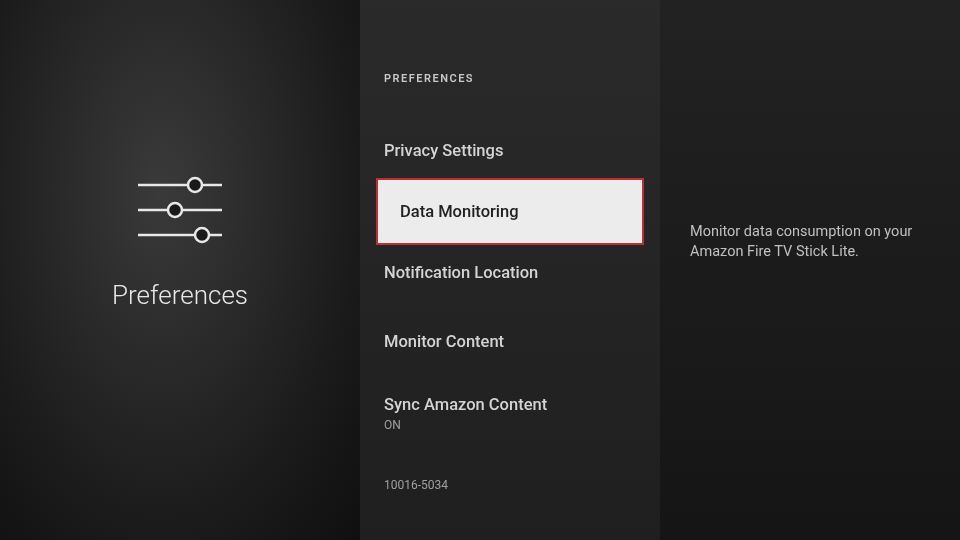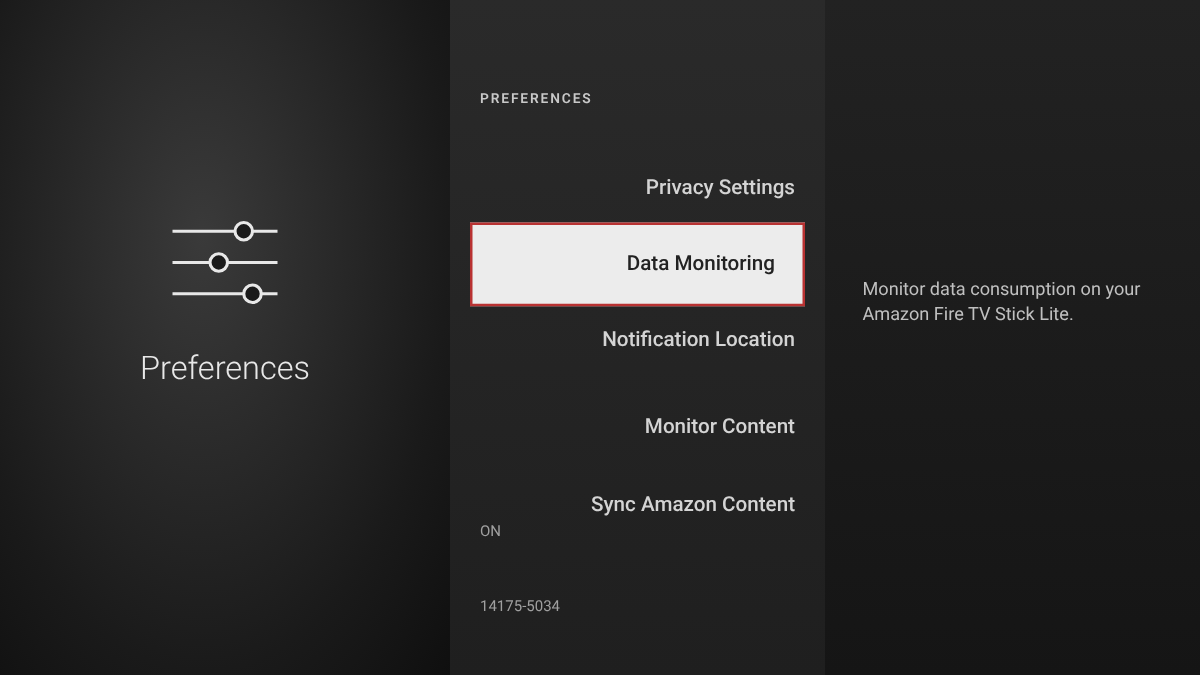--- a/index.html
+++ b/index.html
@@ -79,21 +79,20 @@
     .menu-item.selected {
       background: #ececec;
       color: #222;
       border: 2px solid #b83232;
       padding: 22px 22px;
       margin: 2px 16px;
     }
     
     .menu-item .label {
       display: block;
-      text-align: right;
     }
     
     .menu-item .sublabel {
       display: block;
       color: #a0a0a0;
       font-size: 12px;
       font-weight: 400;
       margin-top: 4px;
     }
     
@@ -167,21 +166,21 @@
     <div class="spacer-md"></div>
 
     <div class="menu-item with-sub">
       <span class="label">Sync Amazon Content</span>
       <span class="sublabel">ON</span>
     </div>
 
     <div class="spacer-md"></div>
 
     <div class="menu-item with-sub">
-      <span class="sublabel">14175-5034</span>
+      <span class="sublabel">10016-5034</span>
     </div>
 
     <div class="spacer-lg"></div>
 
   </div>
 </div>
 
 <div class="right-panel">
   <div class="description">Monitor data consumption on your Amazon Fire TV Stick Lite.</div>
 </div>

